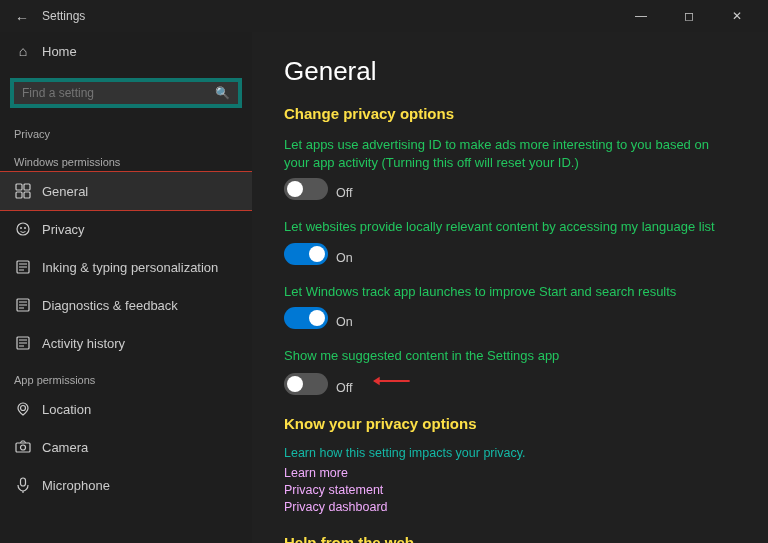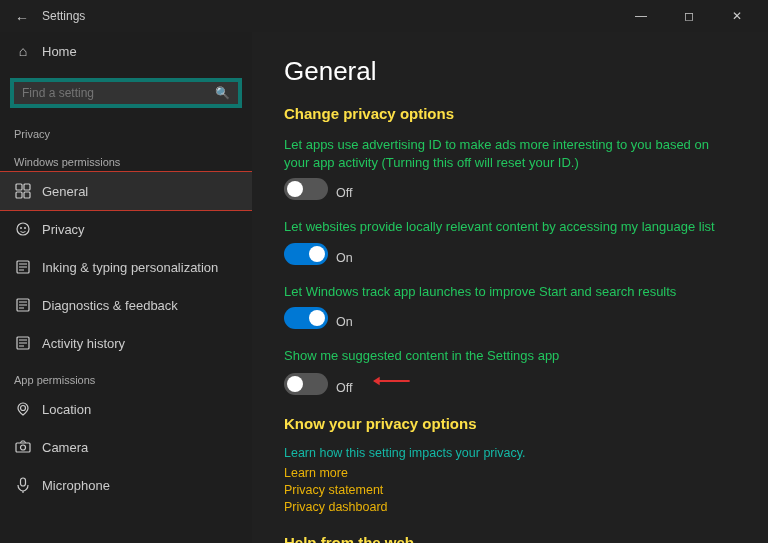--- a/index.html
+++ b/index.html
@@ -197,21 +197,21 @@
       margin-top: 20px;
     }
     .know-desc {
       font-size: 12.5px;
       color: #14b8a6;
       margin-bottom: 6px;
     }
     .link-item {
       display: block;
       font-size: 12.5px;
-      color: #eab308;
+      color: #f0abfc;
       margin-bottom: 3px;
       cursor: pointer;
       text-decoration: none;
     }
 
     .help-section {
       margin-top: 20px;
     }
 
     

